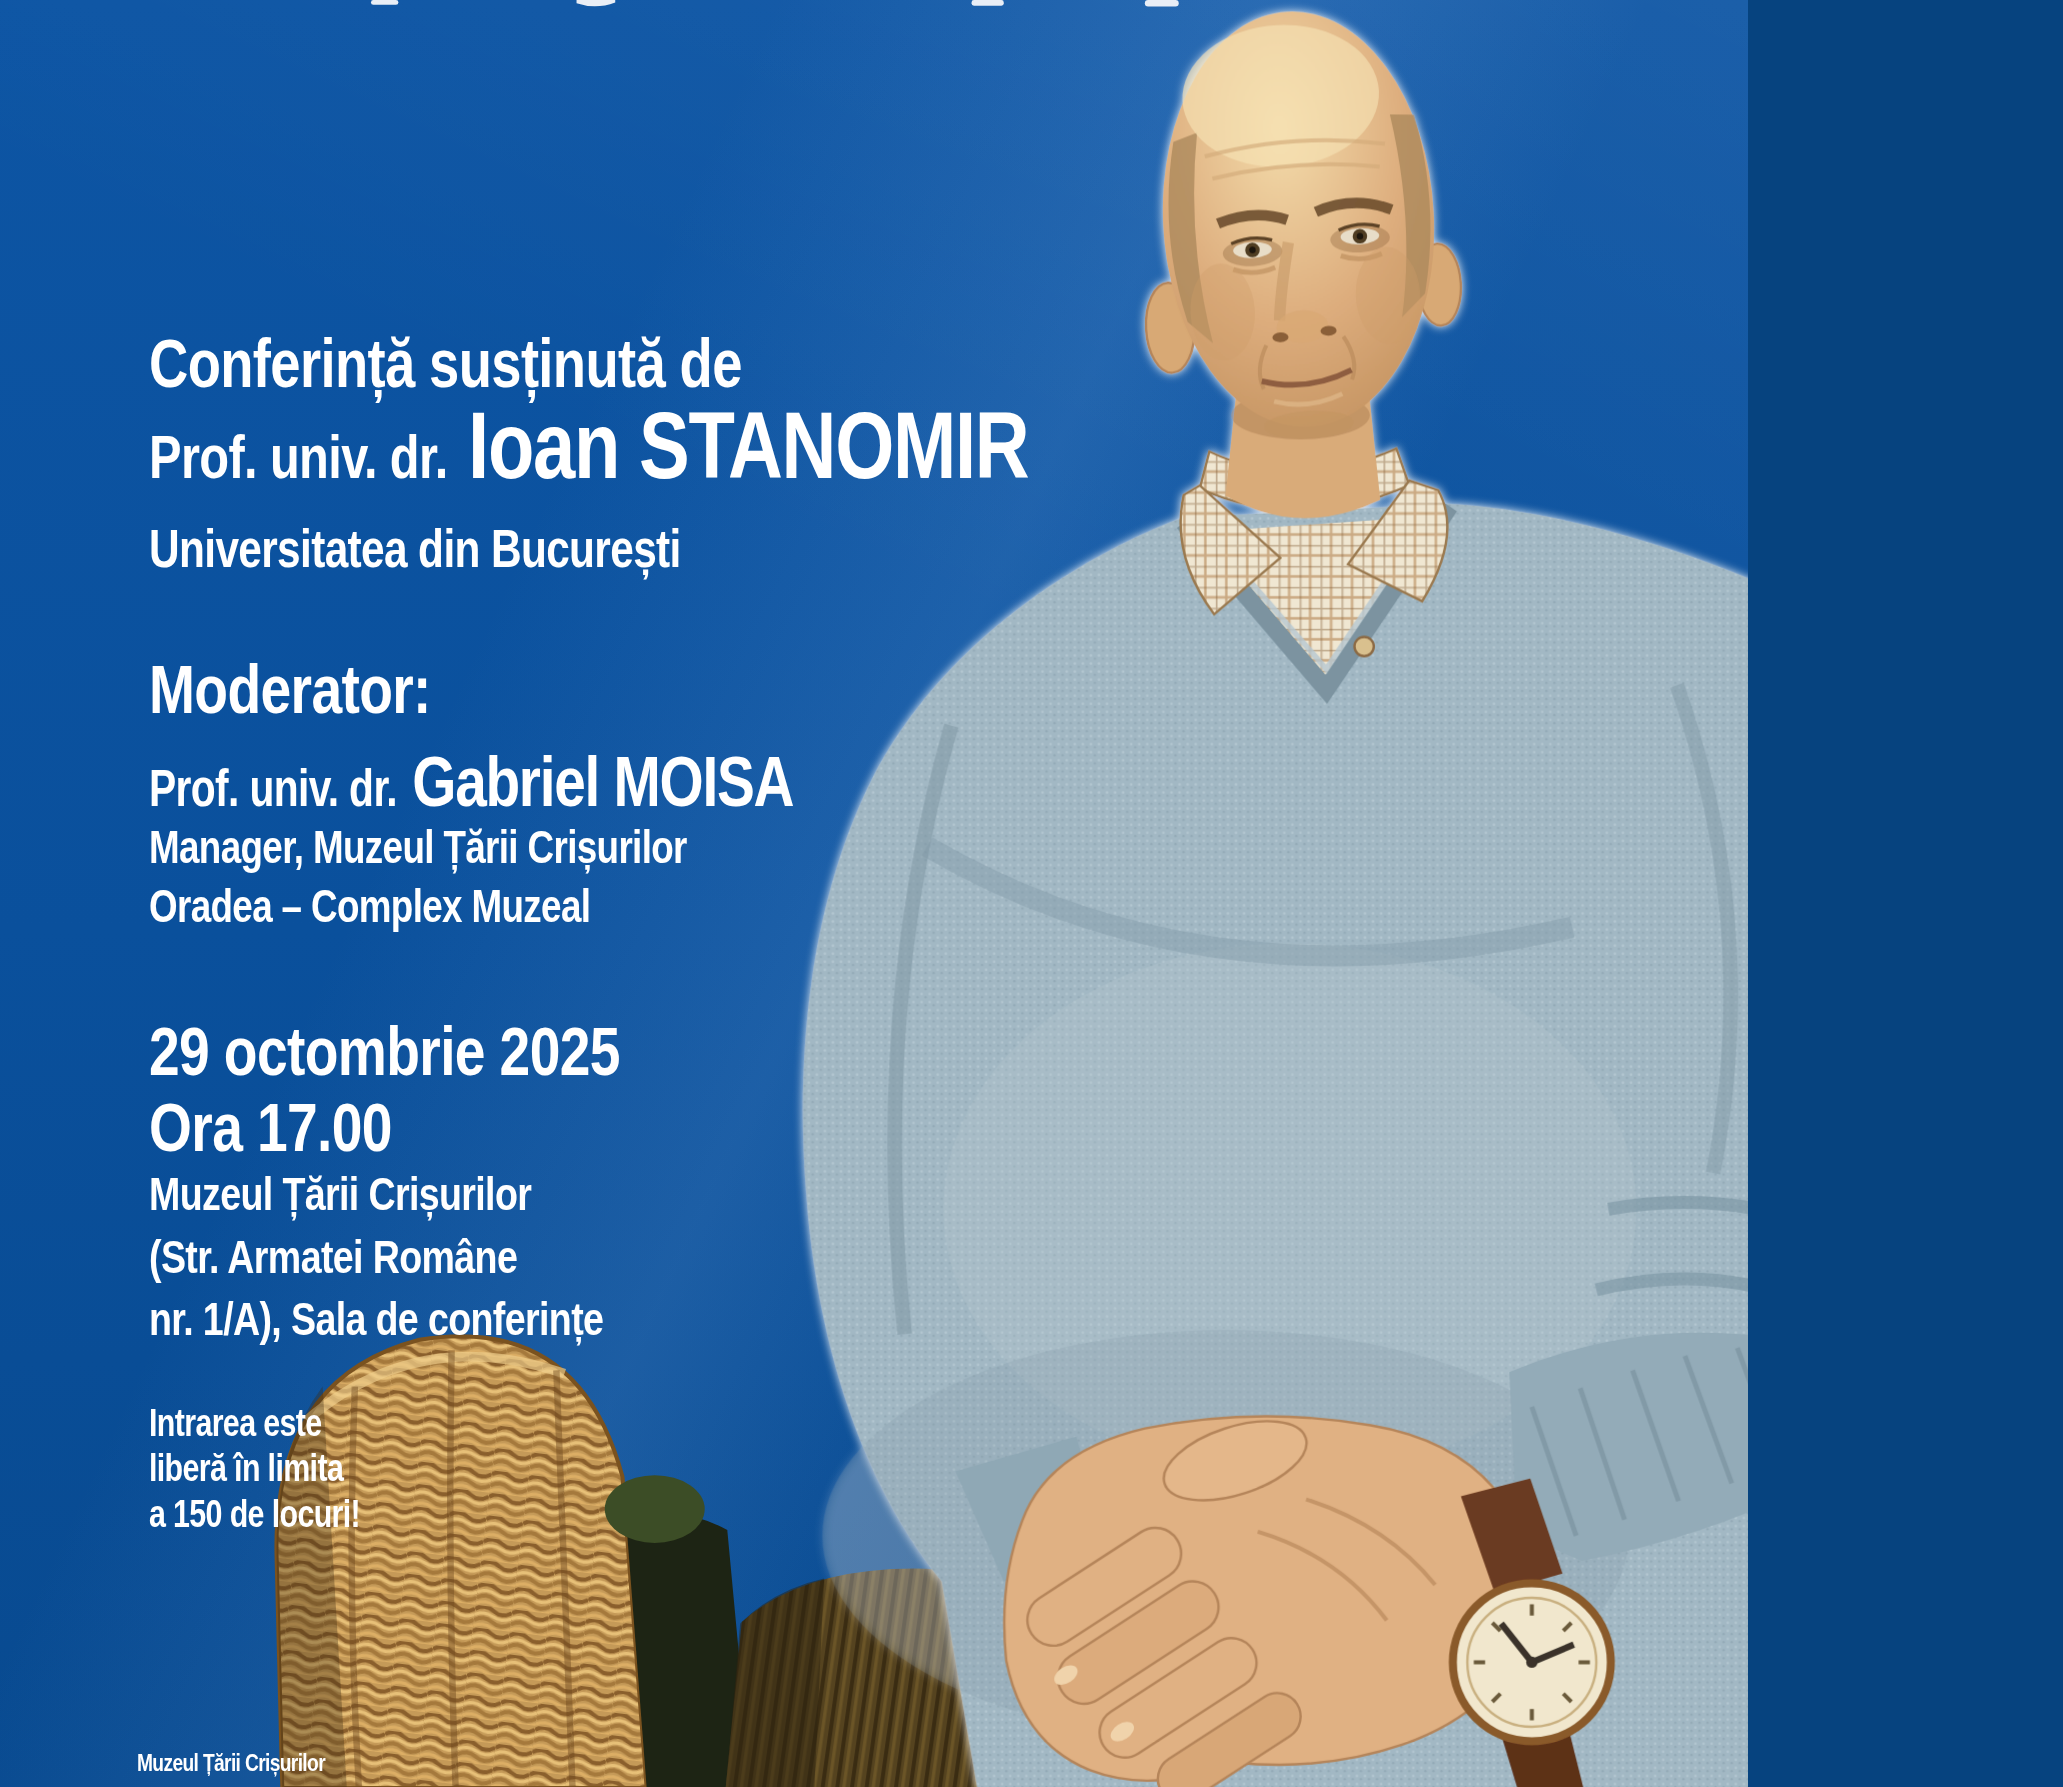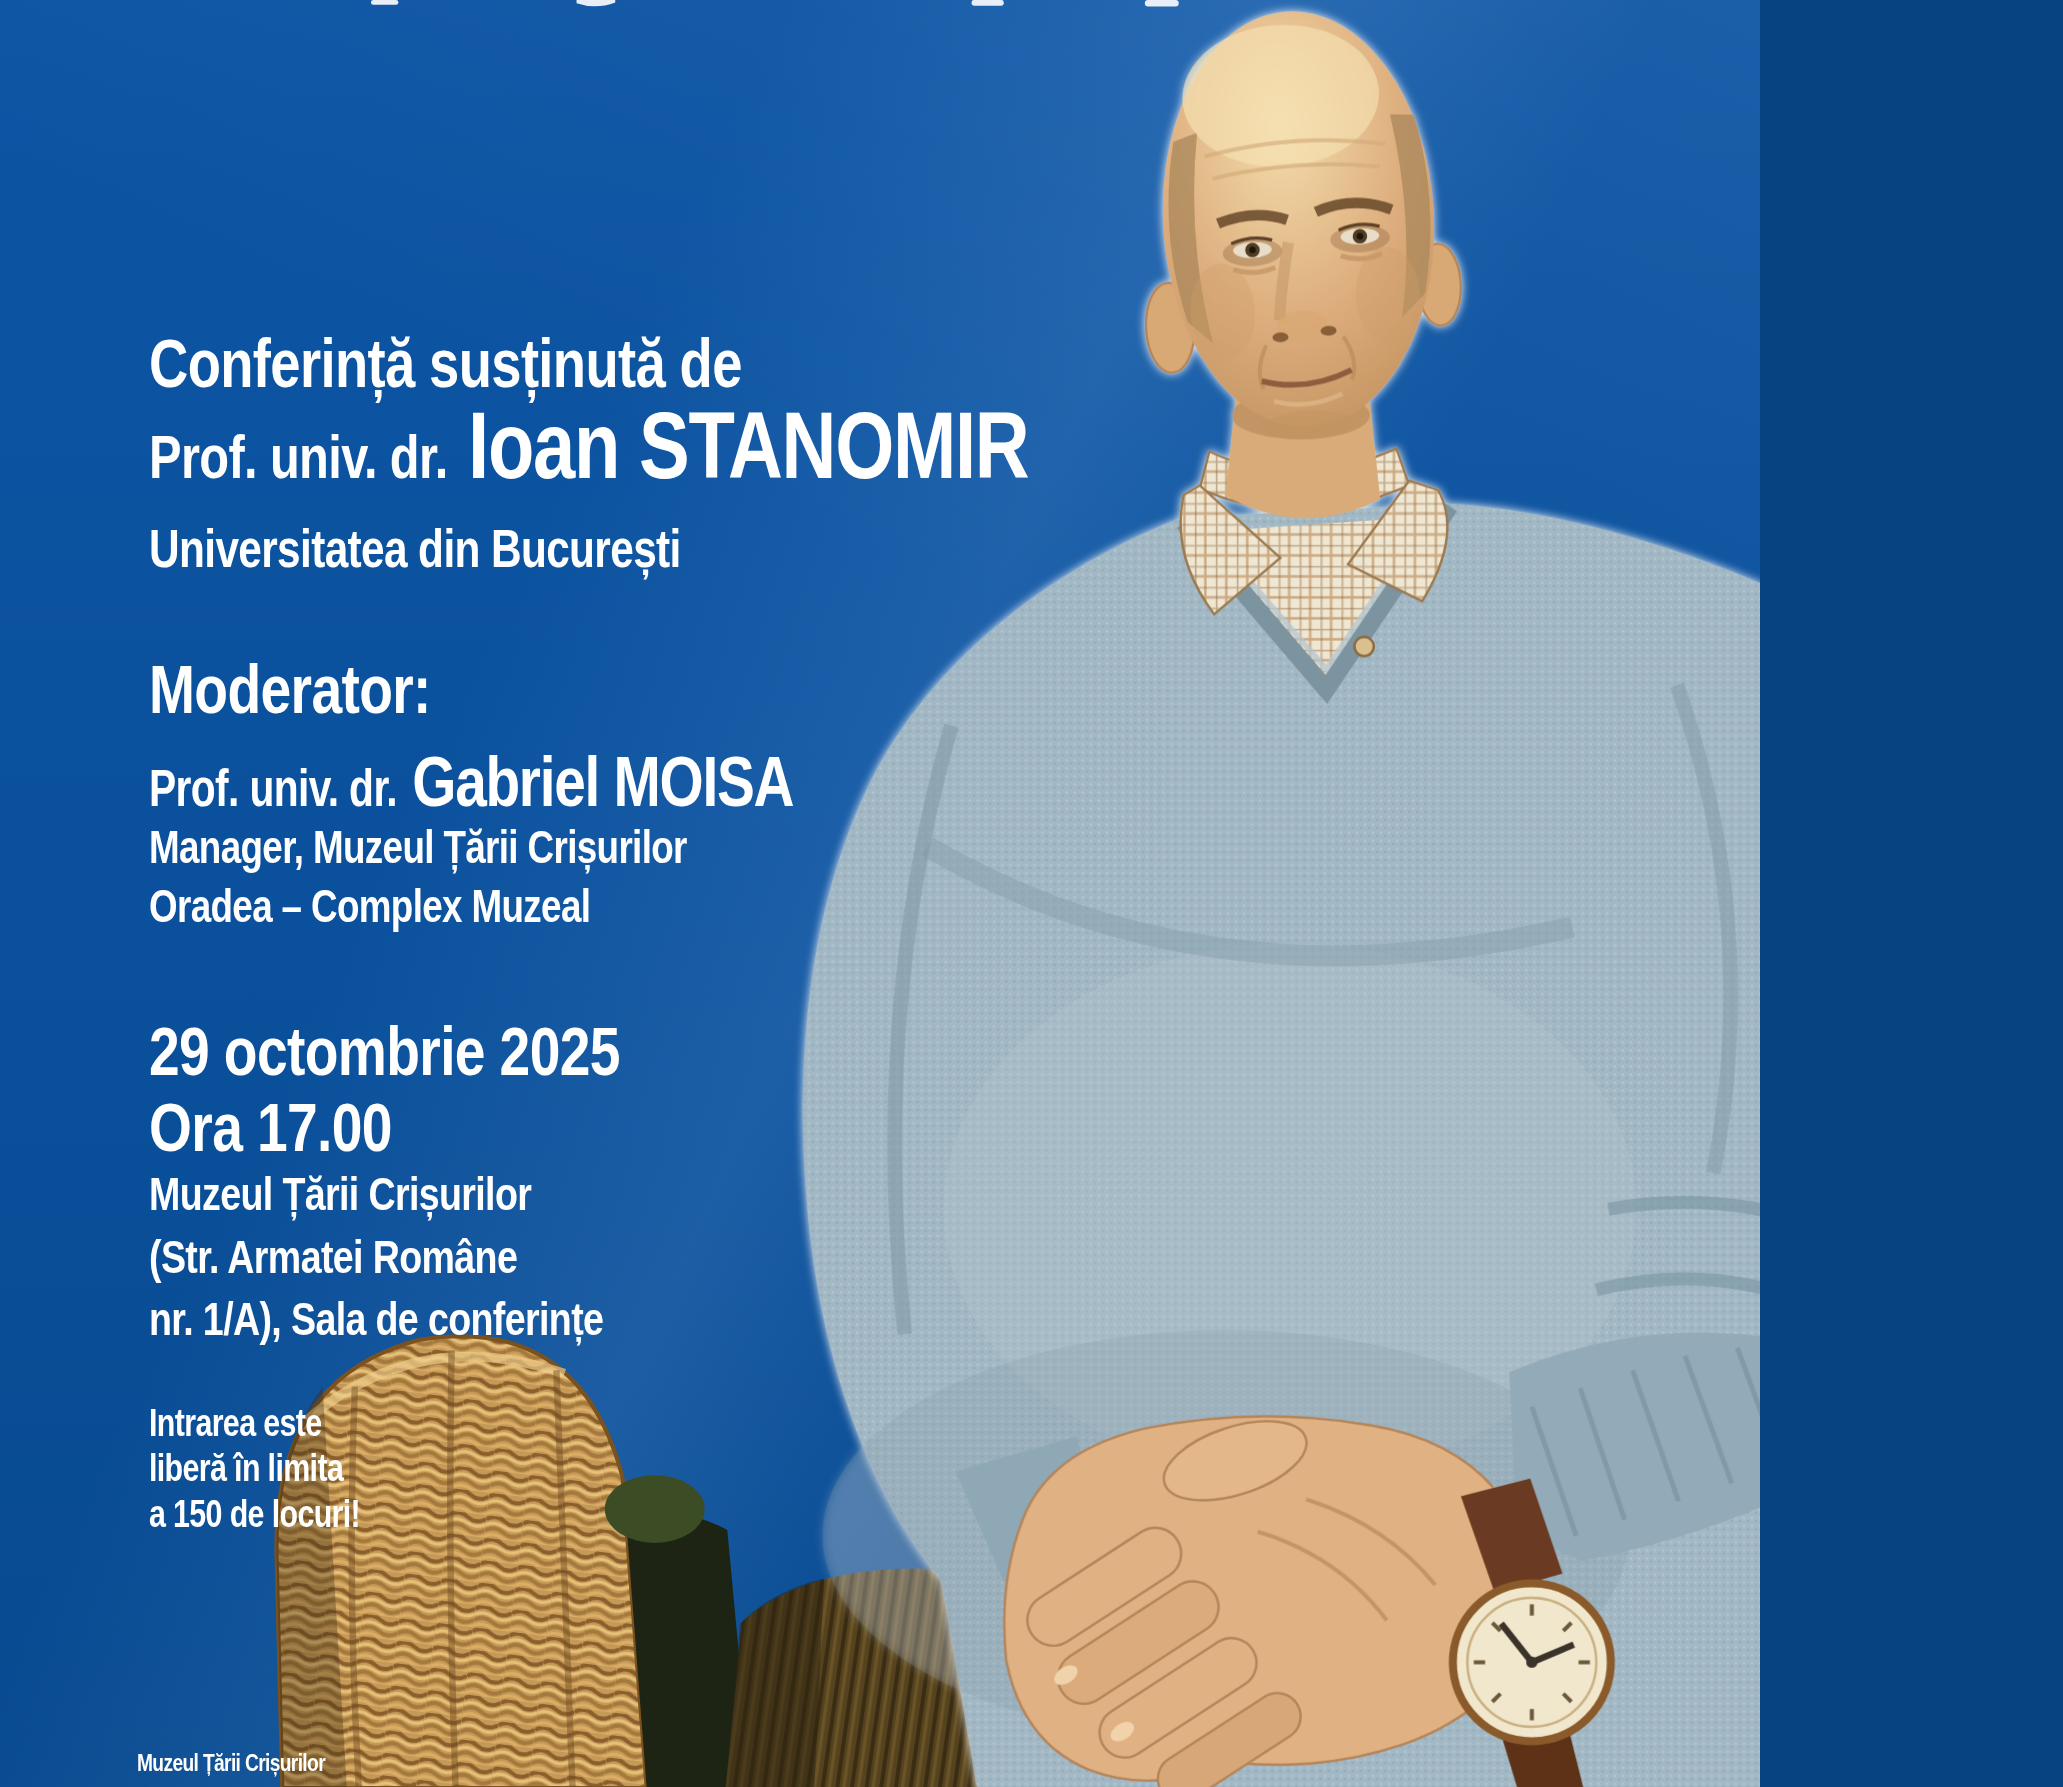--- a/index.html
+++ b/index.html
@@ -5,21 +5,20 @@
   html,body{margin:0;padding:0;background:#06437f;}
   .poster{
     position:relative;
     width:1748px;height:1788px;
     overflow:hidden;
     font-family:"Liberation Sans","DejaVu Sans",sans-serif;
     background:
       linear-gradient(205deg, rgba(255,255,255,.06) 0%, rgba(255,255,255,0) 38%),
       linear-gradient(115deg, rgba(255,255,255,0) 30%, rgba(130,180,235,.16) 49%, rgba(255,255,255,0) 64%),
       linear-gradient(180deg,#0d55a4 0%,#0a509c 52%,#084a90 100%);
-    padding-left: 12px;
   }
   .art{position:absolute;left:0;top:0;z-index:1;}
   .t{
     position:absolute;left:149px;z-index:3;
     color:#ffffff;font-weight:bold;line-height:1;white-space:nowrap;
     letter-spacing:-0.8px;
     transform:scaleX(.8);transform-origin:0 0;
   }
   .t .small{letter-spacing:-0.8px;}
   .t .big{letter-spacing:-1.6px;}

